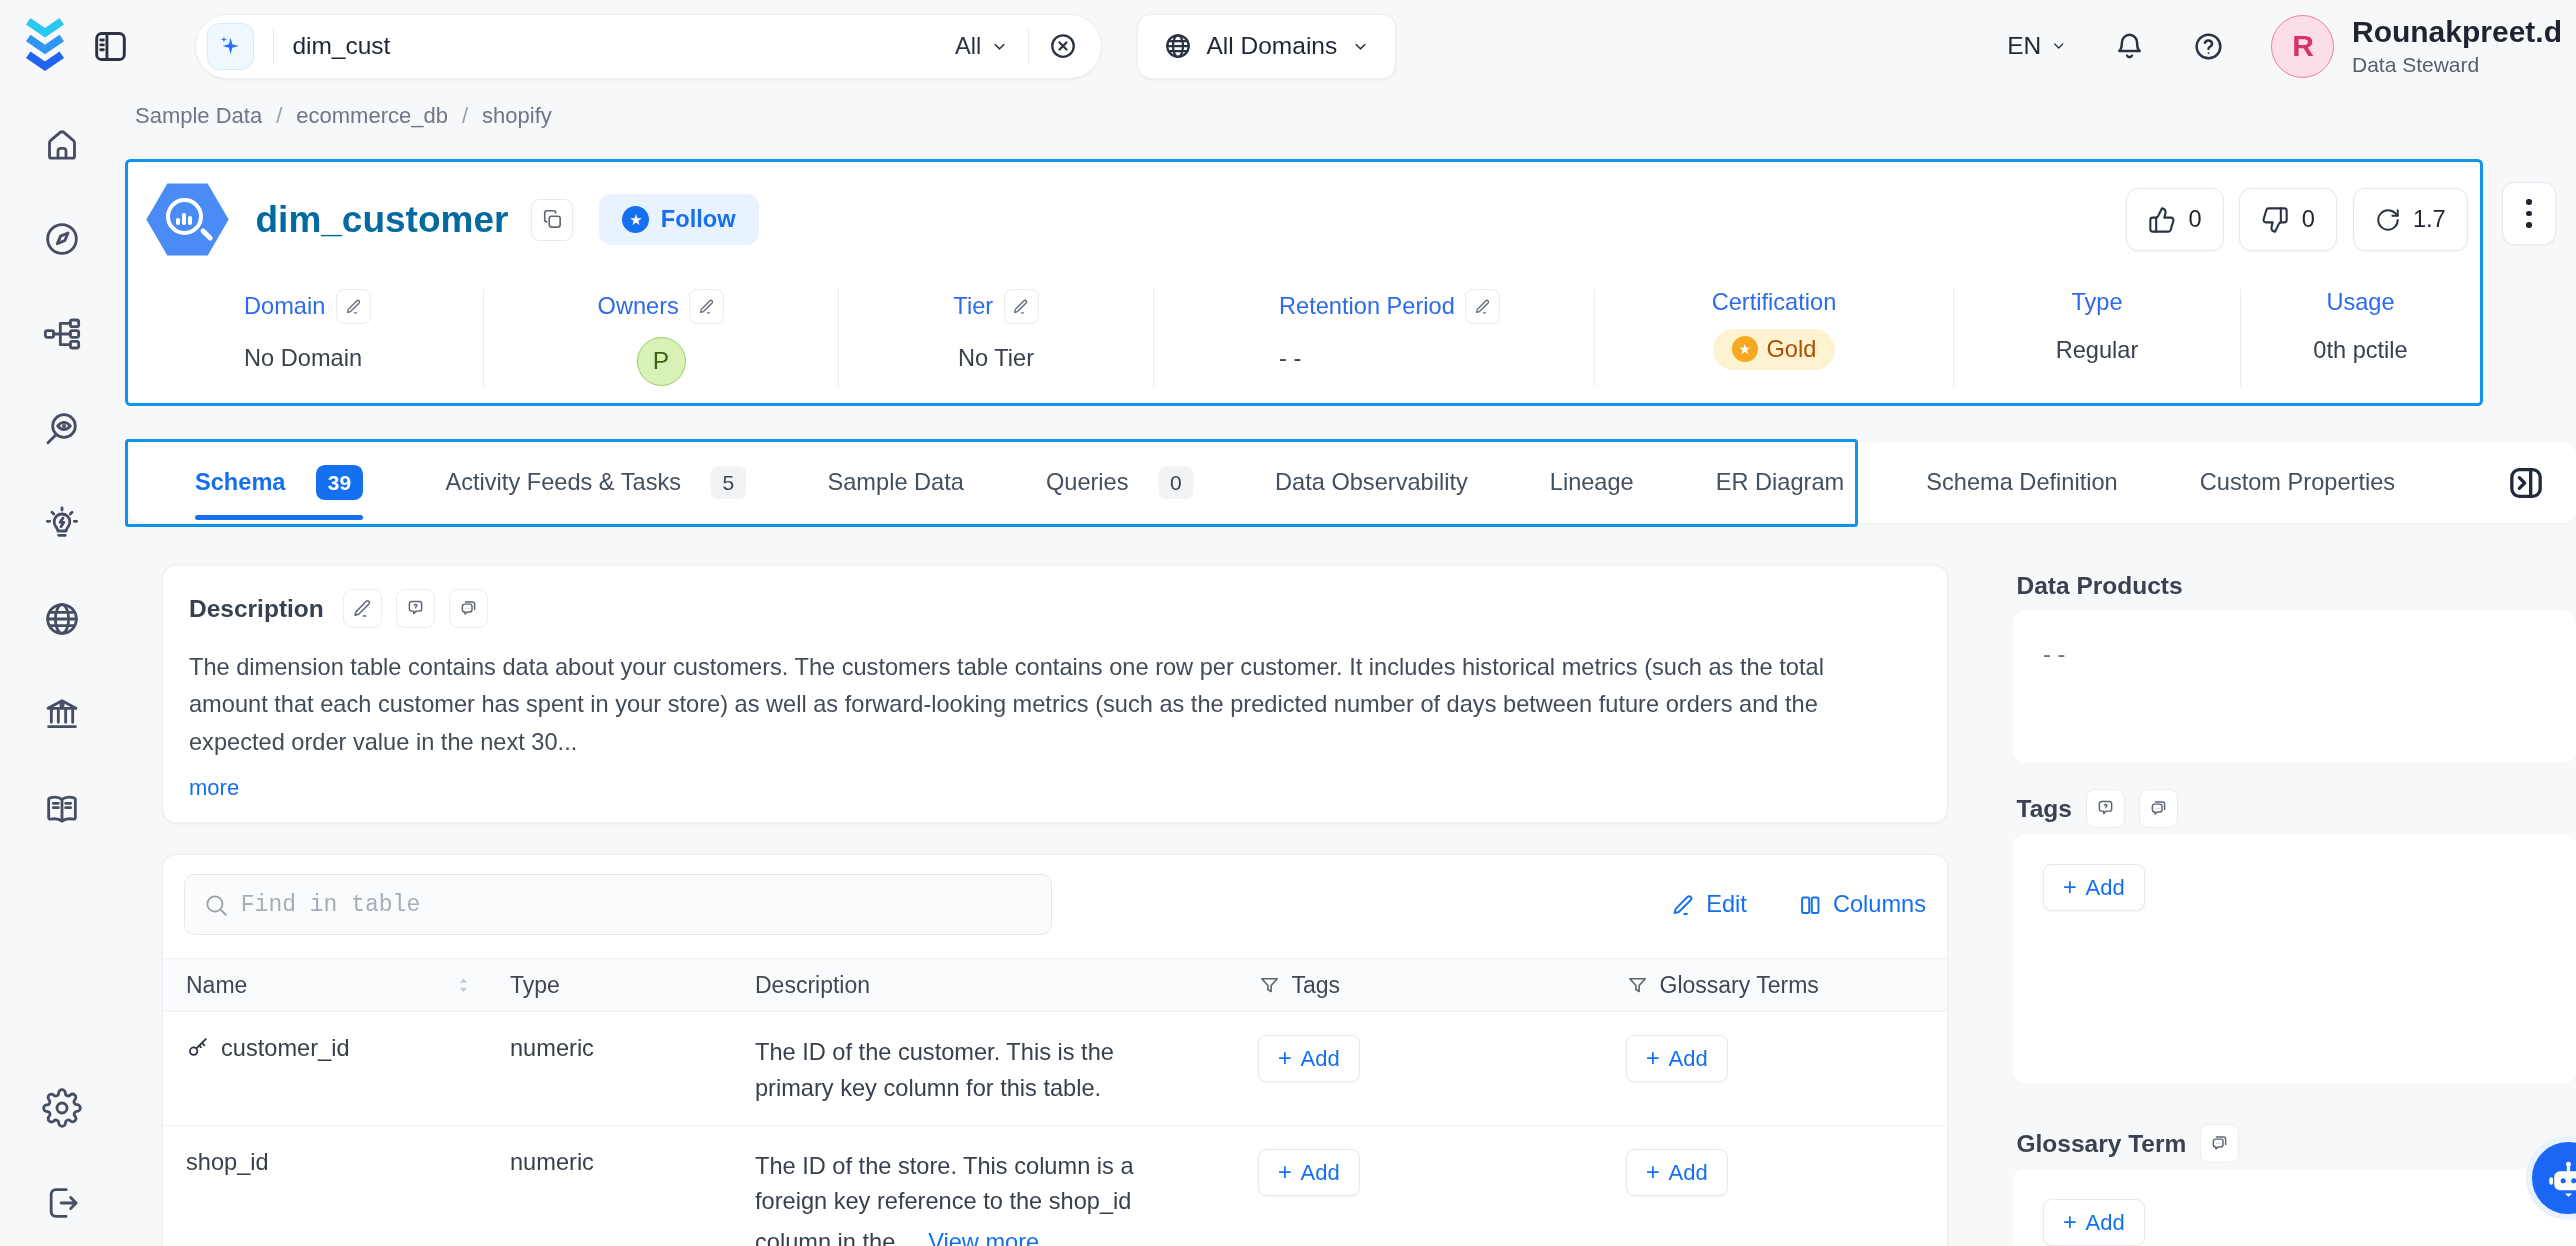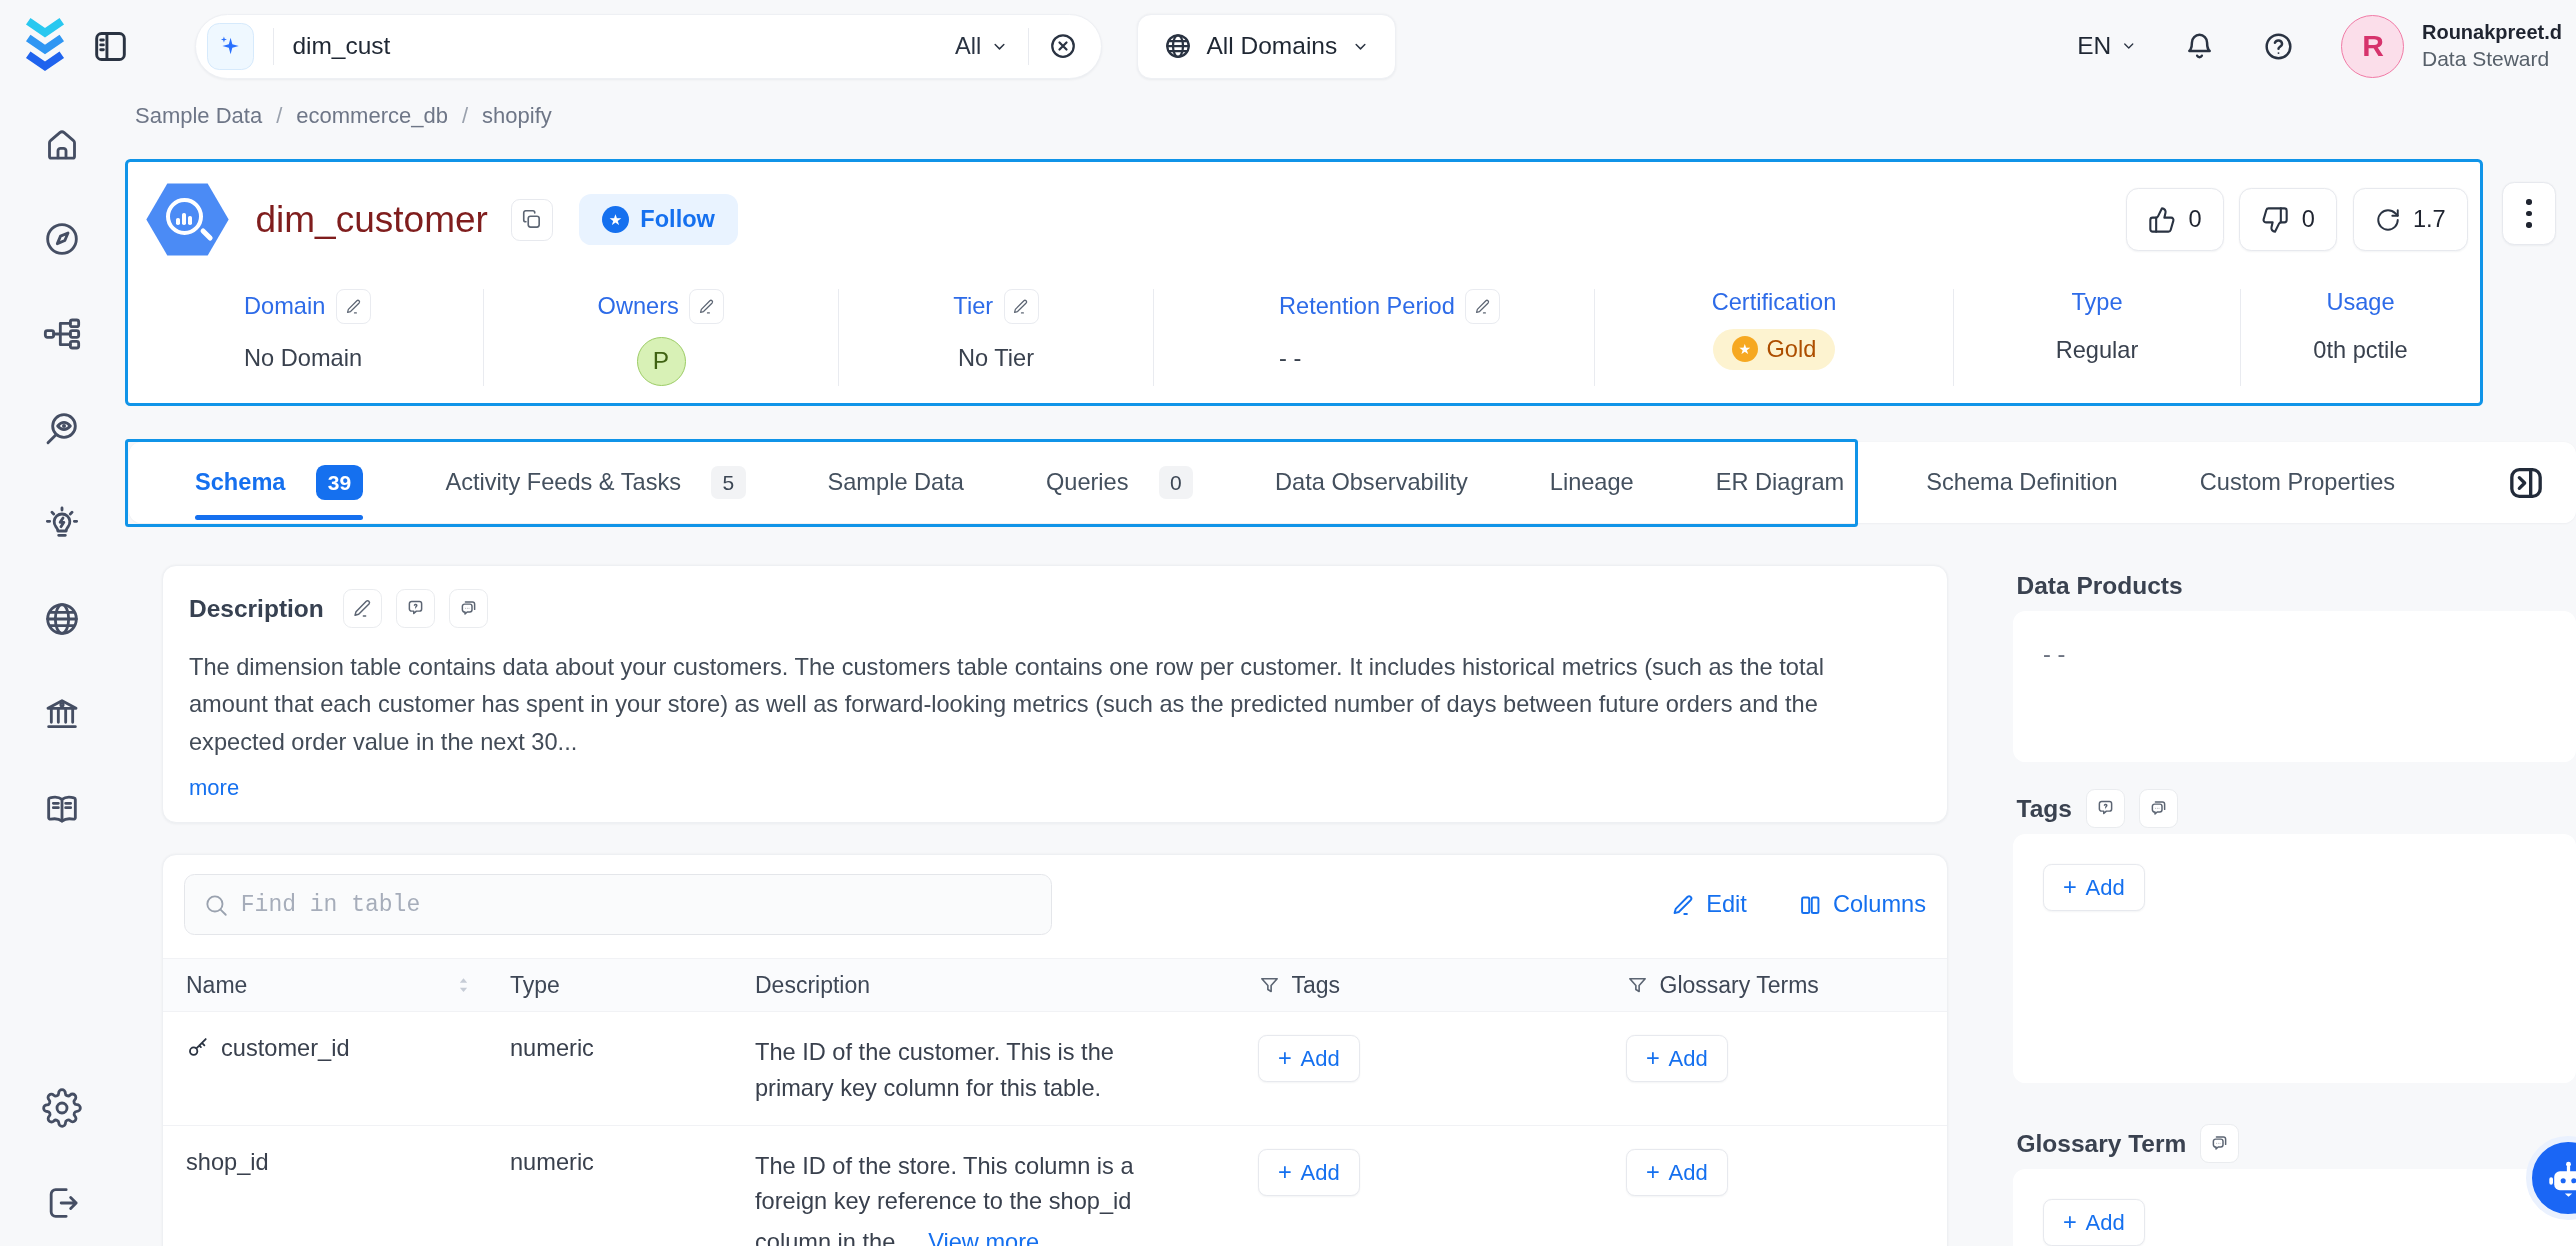--- a/index.html
+++ b/index.html
@@ -27,21 +27,21 @@
   .clear-btn { background:none; border:none; cursor:pointer; }
   .domains-btn { margin-left:35px; height:65px; padding:0 24.5px; background:#fff; border:0.9px solid #eef0f4;
     border-radius:14px; display:flex; align-items:center; gap:14px; font-size:24.5px; color:#1f2733;
     box-shadow:0 0.9px 2.6px rgba(24,34,54,.06); cursor:pointer; font-family:"Liberation Sans",sans-serif; }
   .top-right { margin-left:auto; display:flex; align-items:center; gap:46px; margin-right:14px; }
   .lang { display:flex; align-items:center; gap:8.8px; font-size:24.5px; color:#1f2733; cursor:pointer; }
   .icon-btn { background:none; border:none; cursor:pointer; }
   .user-chip { display:flex; align-items:center; gap:17.5px; cursor:pointer; }
   .avatar { width:63px; height:63px; border-radius:50%; background:#fbdeea; border:1.8px solid #f败;
     border:1.8px solid #f17ba6; color:#d6336c; font-size:30px; font-weight:700; display:flex; align-items:center; justify-content:center; }
-  .user-name { font-size:20px; font-weight:700; color:#1f2430; }
+  .user-name { font-size:30px; font-weight:700; color:#1f2430; }
   .user-role { font-size:21px; color:#57606a; margin-top:3.5px; }
 
   
   .sidebar { position:absolute; left:0; top:92px; bottom:0; width:123px; display:flex; flex-direction:column;
     align-items:center; padding:31.5px 0 23px; gap:55px; }
   .side-item { cursor:pointer; }
   .sb-spacer { flex:1; }
 
   
   .breadcrumb { position:absolute; left:135px; top:103px; display:flex; gap:14px; font-size:22px; color:#6e7687; }
@@ -52,21 +52,21 @@
   .entity-card { position:absolute; left:125px; top:159px; width:2358px; height:247px; background:#fff;
     border:3.5px solid #1094e8; border-radius:5.3px; display:flex; flex-direction:column; }
   .entity-top { display:flex; align-items:center; height:119px; padding:14px 12.3px 0 17.5px; }
   .hex { position:relative; width:84px; height:75px; background:#4b8bf5; flex:none;
     clip-path:polygon(26% 2%,74% 2%,99% 50%,74% 98%,26% 98%,1% 50%); }
   .hex .lens { position:absolute; left:20px; top:15.8px; width:37px; height:37px; border:4.4px solid #fff; border-radius:50%;
     display:flex; align-items:flex-end; justify-content:center; gap:2.6px; padding-bottom:6.1px; }
   .hex .lens i { display:block; width:3.5px; background:#fff; border-radius:1.8px; }
   .hex .handle { position:absolute; left:53px; top:50px; width:15px; height:5.3px; background:#fff; border-radius:2.6px;
     transform:rotate(45deg); }
-  .entity-title { margin-left:26px; font-size:37px; font-weight:400; color:#7f1d1d; }
+  .entity-title { margin-left:26px; font-size:37px; font-weight:700; color:#0369a1; }
   .copy-btn { margin-left:23px; width:42px; height:42px; border:0.9px solid #e7e9ee; border-radius:8.8px; background:#fff;
     display:flex; align-items:center; justify-content:center; cursor:pointer; }
   .follow-btn { margin-left:26px; height:51px; padding:0 23px; background:#e9f3ff; border:none; border-radius:12.3px;
     display:flex; align-items:center; gap:11.4px; cursor:pointer; }
   .star-circle { width:27px; height:27px; border-radius:50%; background:#1570ef; color:#fff; font-size:15px;
     display:flex; align-items:center; justify-content:center; }
   .follow-label { font-size:23.6px; font-weight:700; color:#1570ef; font-family:"Liberation Sans",sans-serif; }
   .stats { margin-left:auto; display:flex; gap:15.8px; }
   .stat-btn { height:63px; padding:0 21px; background:#fff; border:0.9px solid #e7e9ee; border-radius:12.3px;
     display:flex; align-items:center; gap:12.3px; font-size:23.6px; color:#1f2430; cursor:pointer;

